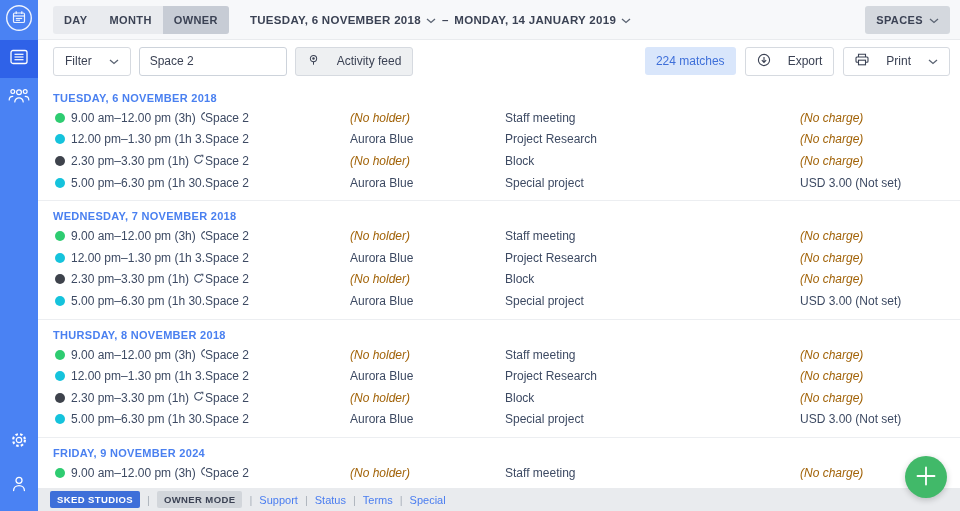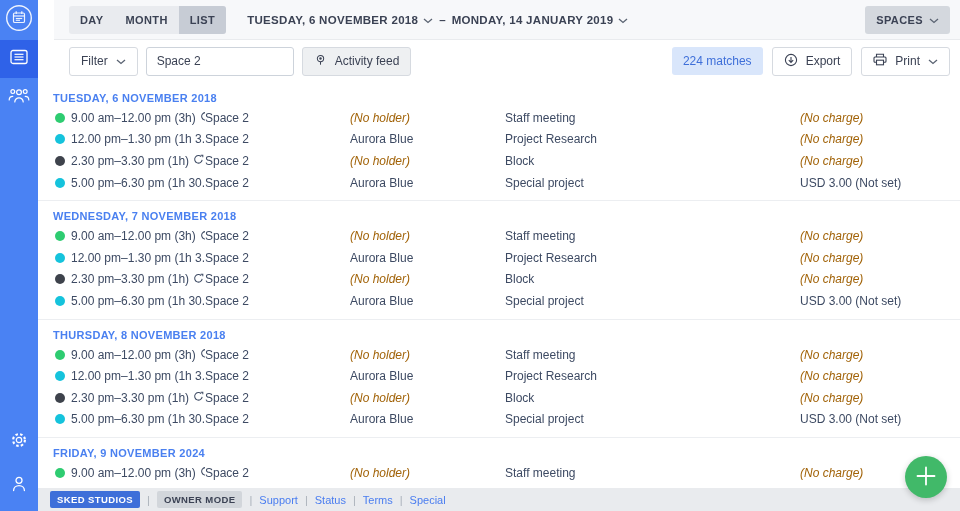--- a/index.html
+++ b/index.html
@@ -8,36 +8,36 @@
 
   
   .sidebar { position:absolute; left:0; top:0; bottom:0; width:38px; background:#4a82f3; display:flex; flex-direction:column; align-items:center; z-index:20; }
   .side-logo { width:38px; height:40px; display:flex; align-items:center; justify-content:center; cursor:pointer; }
   .side-item { width:38px; height:38px; display:flex; align-items:center; justify-content:center; cursor:pointer; }
   .side-item.selected { background:#2f62e8; }
   .side-spacer { flex:1; }
   .side-bottom { margin-bottom:6px; }
 
   
-  .main { position:absolute; left:38px; top:0; right:0; bottom:0;padding-left:16px; }
+  .main { position:absolute; left:38px; top:0; right:0; bottom:0; }
 
   
   .topbar { height:40px; background:#f7f8fa; border-bottom:1px solid #e9ebee; display:flex; align-items:center; padding:0 10px 0 15px; }
   .segmented { display:flex; background:#e9ebef; border-radius:3px; overflow:hidden; }
   .seg-btn { font-size:11px; font-weight:bold; color:#3b4254; letter-spacing:.4px; padding:8px 11px; cursor:pointer; background:transparent; border:none; font-family:inherit; }
   .seg-btn.selected { background:#c7ccd5; }
   .daterange { display:flex; align-items:center; margin-left:21px; gap:6px; }
   .date-btn { display:flex; align-items:center; gap:5px; font-size:11.5px; font-weight:bold; letter-spacing:.3px; color:#3b4254; background:none; border:none; cursor:pointer; font-family:inherit; }
   .range-sep { font-size:11.5px; font-weight:bold; color:#3b4254; }
   .spaces-btn { margin-left:auto; display:flex; align-items:center; gap:6px; background:#d4d8de; border:none; border-radius:3px; padding:8px 11px; font-size:11px; font-weight:bold; letter-spacing:.4px; color:#3b4254; cursor:pointer; font-family:inherit; }
   .chev { color:#5a6372; flex:none; }
 
   
   .toolbar { height:42px; background:#fff; display:flex; align-items:center; gap:8px; padding:0 10px 0 15px; }
-  .tb-btn { display:flex; align-items:center; gap:8px; height:29px; padding:0 11px; background:#fff; border:1px solid #d6dae0; border-radius:3px; font-size:12px; color:#3b4254; cursor:pointer; font-family:inherit; }
+  .tb-btn { display:flex; align-items:center; gap:17px; height:29px; padding:0 11px; background:#fff; border:1px solid #d6dae0; border-radius:3px; font-size:12px; color:#3b4254; cursor:pointer; font-family:inherit; }
   .tb-btn.gray { background:#eef0f2;align-items:center; }
   .space-input { height:29px; width:148px; border:1px solid #cdd3db; border-radius:3px; padding:0 10px; font-size:12px; color:#3b4254; font-family:inherit; outline:none; }
   .tb-right { margin-left:auto; display:flex; align-items:center; gap:9px; }
   .matches { background:#d9e6fb; color:#3e6fd9; font-size:12px; border-radius:3px; padding:7px 11px; }
 
   
   .list { position:absolute; top:83px; left:0; right:0; bottom:0; overflow:hidden; background:#fff; }
   .group { padding-top:4px; border-bottom:1px solid #eceef1; padding-bottom:7px; }
   .group-header { font-size:11px; font-weight:bold; color:#4a80f0; letter-spacing:.3px; padding:5px 0 3px 15px; }
   .row { display:grid; grid-template-columns:18px 134px 145px 155px 295px 1fr; align-items:center; height:21.6px; padding-left:15px; cursor:pointer; }
@@ -116,21 +116,21 @@
       </span>
     </div>
   </aside>
 
   <div class="main">
 
     <header class="topbar">
       <div class="segmented">
         <button class="seg-btn">DAY</button>
         <button class="seg-btn">MONTH</button>
-        <button class="seg-btn selected">LIST</button>
+        <button class="seg-btn selected">OWNER</button>
       </div>
       <div class="daterange">
         <button class="date-btn">
           <span>TUESDAY, 6 NOVEMBER 2018</span>
           <span class="chev"><svg width="10" height="6" viewBox="0 0 10 6" fill="none" stroke="currentColor" stroke-width="1.3">
                 <path d="M1 1l4 3.5L9 1"></path>
               </svg></span>
         </button>
         <span class="range-sep">–</span>
         <button class="date-btn">

